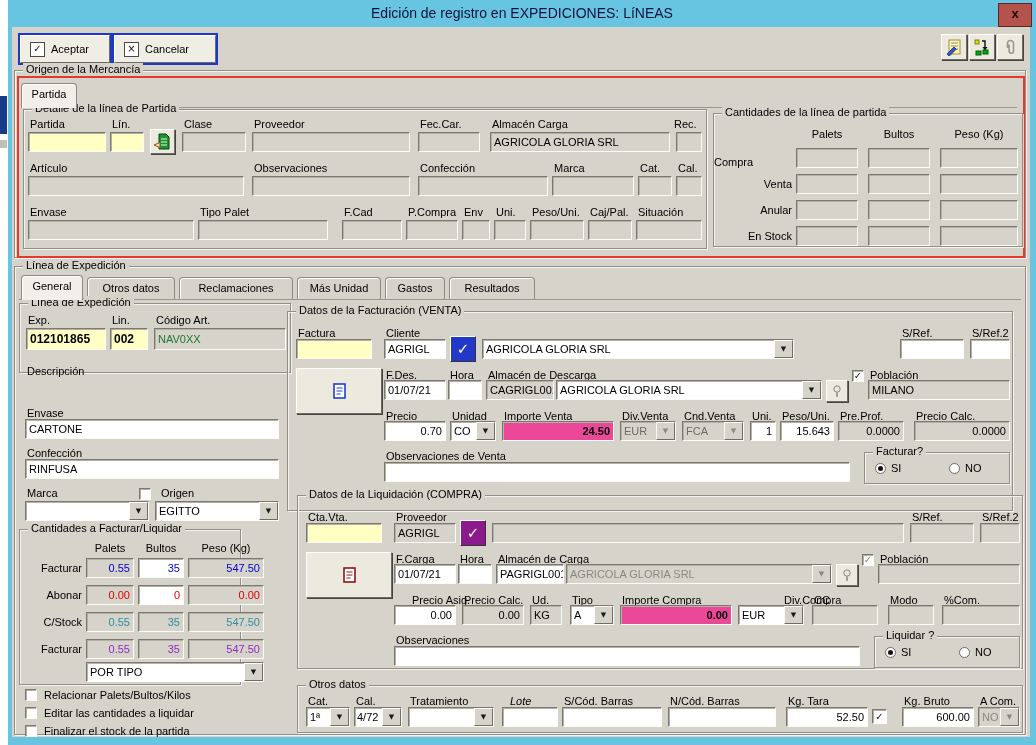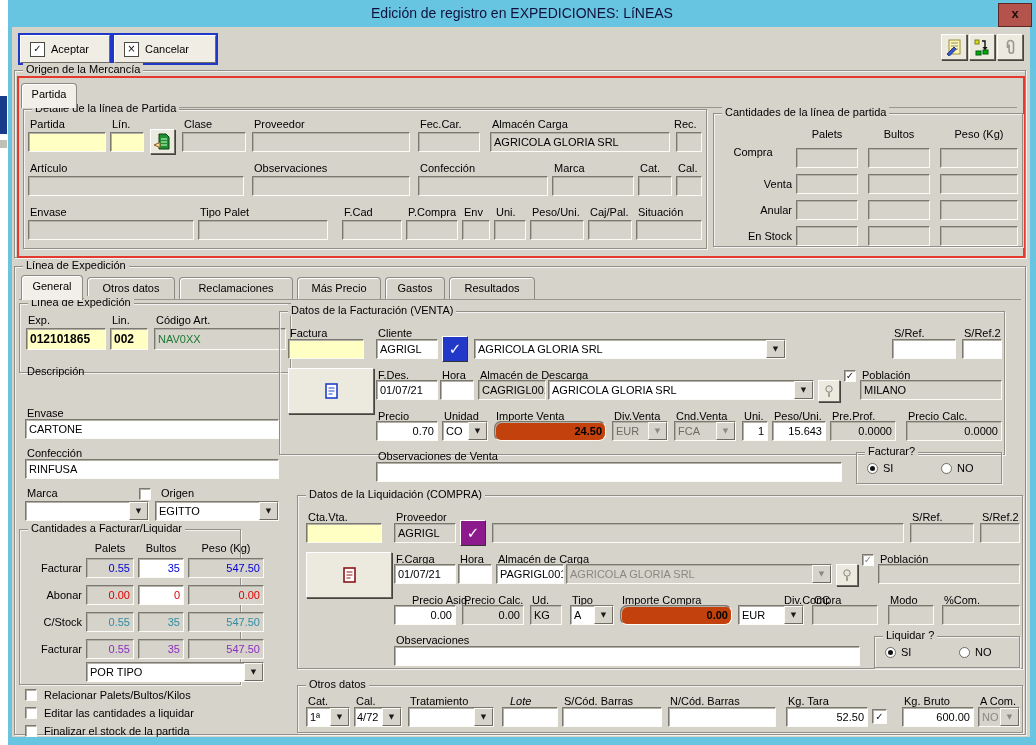--- a/index.html
+++ b/index.html
@@ -9,21 +9,21 @@
   .frame{position:absolute;left:8px;top:0;width:1028px;height:745px;background:#68c5e1;}
   .titletext{position:absolute;left:8px;top:5px;width:1028px;text-align:center;font-size:14px;color:#10103c;}
   .closebtn{position:absolute;left:998px;top:3px;width:32px;height:22px;background:#b4524c;border:1px solid #5f2724;color:#1c0f0d;font-weight:bold;font-size:13px;text-align:center;line-height:20px;cursor:default;}
   .client{position:absolute;left:12px;top:27px;width:1018px;height:710px;background:#d6d3cb;}
   .lbl{position:absolute;font-size:11px;color:#000;white-space:nowrap;}
   .tb{position:absolute;height:20px;font-size:11px;line-height:18px;padding:0 3px;background:#fff;color:#000;white-space:nowrap;overflow:hidden;
       border-top:1px solid #7a786f;border-left:1px solid #7a786f;border-bottom:1px solid #fdfbf5;border-right:1px solid #fdfbf5;
       box-shadow:inset 1px 1px 0 #b3b0a7;box-sizing:border-box;}
   .tb.ylw{background:#ffffc4;}
   .tb.dis{background:#d6d3cb;}
-  .tb.blue{background:#c2410c;font-weight:bold;border-radius:7px;}
+  .tb.blue{background:#ec4899;font-weight:bold;}
   .tb.num{text-align:right;}
   .tb.bold{font-weight:bold;font-size:12px;}
   .green{color:#1d7a34;}
   .graytext{color:#8a8880;}
   .c-blue{color:#0000d8;}
   .c-red{color:#e00000;}
   .c-teal{color:#2f8ea4;}
   .c-purple{color:#8d2fc0;}
   .selspan{background:#3163c5;color:#fff;}
   .combo{padding-right:19px;}
@@ -178,21 +178,21 @@
         <span class="lbl" style="left:614px;top:96px;">Situación</span>
         <div class="tb dis" style="left:612px;top:110px;width:66px;"></div>
       </div>
 
       <div class="grp" style="left:698px;top:42px;width:310px;height:134px;">
         <span class="glabel">Cantidades de la línea de partida</span>
         <span class="lbl hdr" style="left:82px;top:14px;width:62px;">Palets</span>
         <span class="lbl hdr" style="left:154px;top:14px;width:62px;">Bultos</span>
         <span class="lbl hdr" style="left:226px;top:14px;width:78px;">Peso (Kg)</span>
 
-        <span class="lbl" style="left:0;top:32px;width:78px;text-align:center;">Compra</span>
+        <span class="lbl" style="left:0;top:42px;width:78px;text-align:left;">Compra</span>
         <div class="tb dis" style="left:82px;top:34px;width:62px;"></div>
         <div class="tb dis" style="left:154px;top:34px;width:62px;"></div>
         <div class="tb dis" style="left:226px;top:34px;width:78px;"></div>
 
         <span class="lbl" style="left:0;top:64px;width:78px;text-align:right;">Venta</span>
         <div class="tb dis" style="left:82px;top:60px;width:62px;"></div>
         <div class="tb dis" style="left:154px;top:60px;width:62px;"></div>
         <div class="tb dis" style="left:226px;top:60px;width:78px;"></div>
 
         <span class="lbl" style="left:0;top:90px;width:78px;text-align:right;">Anular</span>
@@ -206,21 +206,21 @@
         <div class="tb dis" style="left:226px;top:112px;width:78px;"></div>
       </div>
     </div>
 
     <div class="grp" style="left:2px;top:239px;width:1012px;height:469px;">
       <span class="glabel">Línea de Expedición</span>
 
       <div class="tab active" style="left:6px;top:8px;width:62px;"><span>General</span></div>
       <div class="tab" style="left:72px;top:10px;width:88px;"><span>Otros datos</span></div>
       <div class="tab" style="left:164px;top:10px;width:114px;"><span>Reclamaciones</span></div>
-      <div class="tab" style="left:282px;top:10px;width:84px;"><span>Más Precio</span></div>
+      <div class="tab" style="left:282px;top:10px;width:84px;"><span>Más Unidad</span></div>
       <div class="tab" style="left:370px;top:10px;width:60px;"><span>Gastos</span></div>
       <div class="tab" style="left:434px;top:10px;width:86px;"><span>Resultados</span></div>
       <div class="tabline" style="left:4px;top:32px;width:1002px;"></div>
 
       <div class="grp" style="left:4px;top:36px;width:272px;height:70px;">
         <span class="glabel">Línea de Expedición</span>
         <span class="lbl" style="left:8px;top:10px;">Exp.</span>
         <div class="tb ylw bold" style="left:6px;top:24px;width:80px;height:22px;line-height:20px;">012101865</div>
         <span class="lbl" style="left:92px;top:10px;">Lin.</span>
         <div class="tb ylw bold" style="left:90px;top:24px;width:38px;height:22px;line-height:20px;">002</div>
@@ -286,21 +286,21 @@
       </div>
       <div class="optrow" style="left:10px;top:440px;">
         <span class="chk"></span>
         <span>Editar las cantidades a liquidar</span>
       </div>
       <div class="optrow" style="left:10px;top:458px;">
         <span class="chk"></span>
         <span>Finalizar el stock de la partida</span>
       </div>
 
-      <div class="grp" style="left:264px;top:44px;width:726px;height:144px;">
+      <div class="grp" style="left:272px;top:44px;width:726px;height:200px;">
         <span class="glabel">Datos de la Facturación (VENTA)</span>
         <span class="lbl" style="left:10px;top:15px;">Factura</span>
         <div class="tb ylw" style="left:8px;top:27px;width:76px;"></div>
         <span class="lbl" style="left:98px;top:15px;">Cliente</span>
         <div class="tb" style="left:96px;top:27px;width:62px;">AGRIGL</div>
         <div class="vbtn blue" style="left:162px;top:24px;">
             <span>✓</span>
           </div>
         <div class="tb combo" style="left:194px;top:27px;width:312px;">
           <span>AGRICOLA GLORIA  SRL</span>

